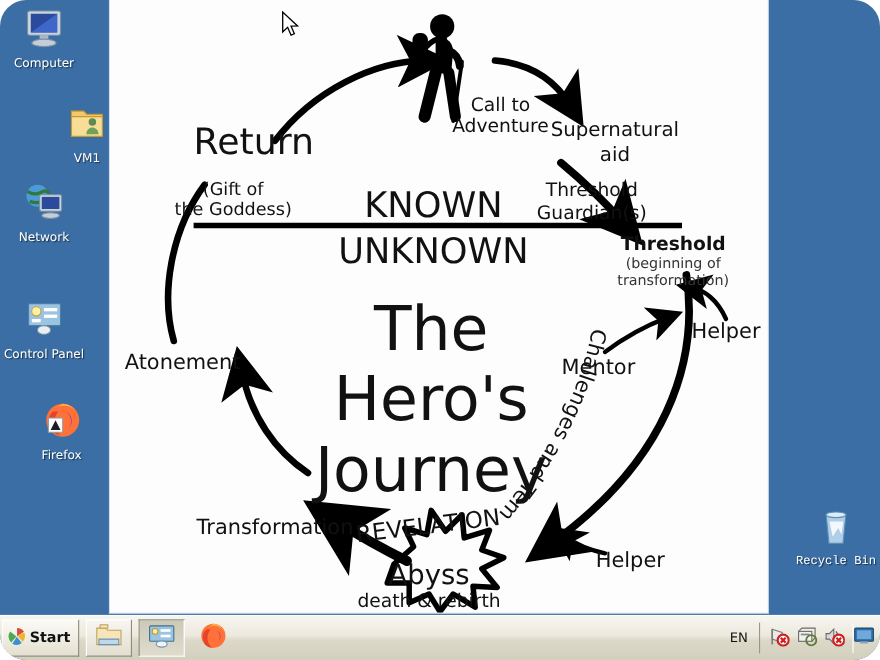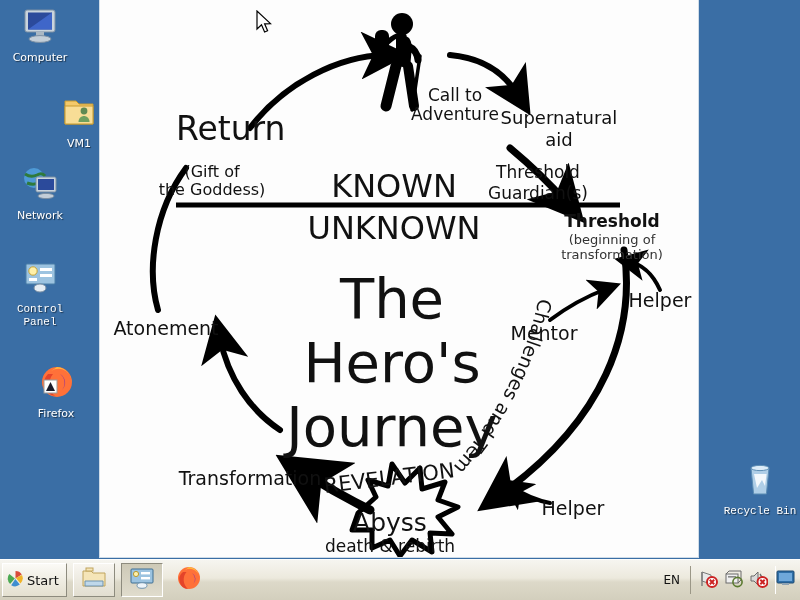--- a/index.html
+++ b/index.html
@@ -6,20 +6,21 @@
     margin: 0; padding: 0;
     width: 800px; height: 600px;
     overflow: hidden;
     font-family: "DejaVu Sans", sans-serif;
   }
   #desktop {
     position: relative;
     width: 800px; height: 600px;
     background: #3a6ea5;
     overflow: hidden;
+    border-radius: 24px;
   }
 
   
   .desk-icon {
     position: absolute;
     width: 80px;
     text-align: center;
     color: #ffffff;
     font-size: 11px;
     line-height: 13px;
@@ -67,21 +68,21 @@
   }
   #start-button {
     margin-left: 2px;
     height: 32px;
     min-width: 52px;
     padding: 0 7px 0 4px;
     display: flex; align-items: center; gap: 3px;
     background: linear-gradient(to bottom,#fbfaf6,#e4e0d0);
     border: 1px solid #ffffff;
     border-right-color: #8d8b7e; border-bottom-color: #8d8b7e;
-    font-weight: normal; font-size: 13px; color: #111;
+    font-weight: bold; font-size: 13px; color: #111;
     cursor: default;
   }
   .tb-task {
     margin-left: 6px;
     width: 40px; height: 32px;
     display: flex; align-items: center; justify-content: center;
     background: linear-gradient(to bottom,#f8f6f1,#e2ded0);
     border: 1px solid #ffffff;
     border-right-color: #8d8b7e; border-bottom-color: #8d8b7e;
     cursor: default;
@@ -155,21 +156,21 @@
         <path d="M7 10 q6 4 12 1 q5 -3 8 1" stroke="#2f7a3b" stroke-width="3" fill="none"></path>
         <path d="M9 19 q7 3 14 -1" stroke="#2f7a3b" stroke-width="3" fill="none"></path>
         <rect x="18" y="13" width="20" height="15" rx="1.5" fill="#c9d4dd" stroke="#7b8fa3"></rect>
         <rect x="20" y="15" width="16" height="11" fill="#2b4a9b"></rect>
         <ellipse cx="28" cy="32" rx="8" ry="2.6" fill="#c3ced8" stroke="#7b8fa3"></ellipse>
       </svg>
     </span>
     <span class="label">Network</span>
   </div>
 
-  <div class="desk-icon" style="left:0px; top:258px;font-family:Liberation Mono, monospace;">
+  <div class="desk-icon" style="left:0px; top:270px;">
     <span class="glyph">
       <svg width="44" height="42" viewBox="0 0 44 42">
         <rect x="8" y="6" width="29" height="20" rx="1" fill="#9cc3e0" stroke="#4a7fa8"></rect>
         <circle cx="15" cy="13" r="4.2" fill="#fff0a8" stroke="#c3a23a"></circle>
         <rect x="22" y="10" width="12" height="3" fill="#ffffff"></rect>
         <rect x="22" y="16" width="12" height="3" fill="#ffffff"></rect>
         <rect x="11" y="20" width="8" height="3" fill="#ffffff"></rect>
         <ellipse cx="22" cy="30" rx="6" ry="4" fill="#e7eef4" stroke="#7b8fa3"></ellipse>
       </svg>
     </span>

